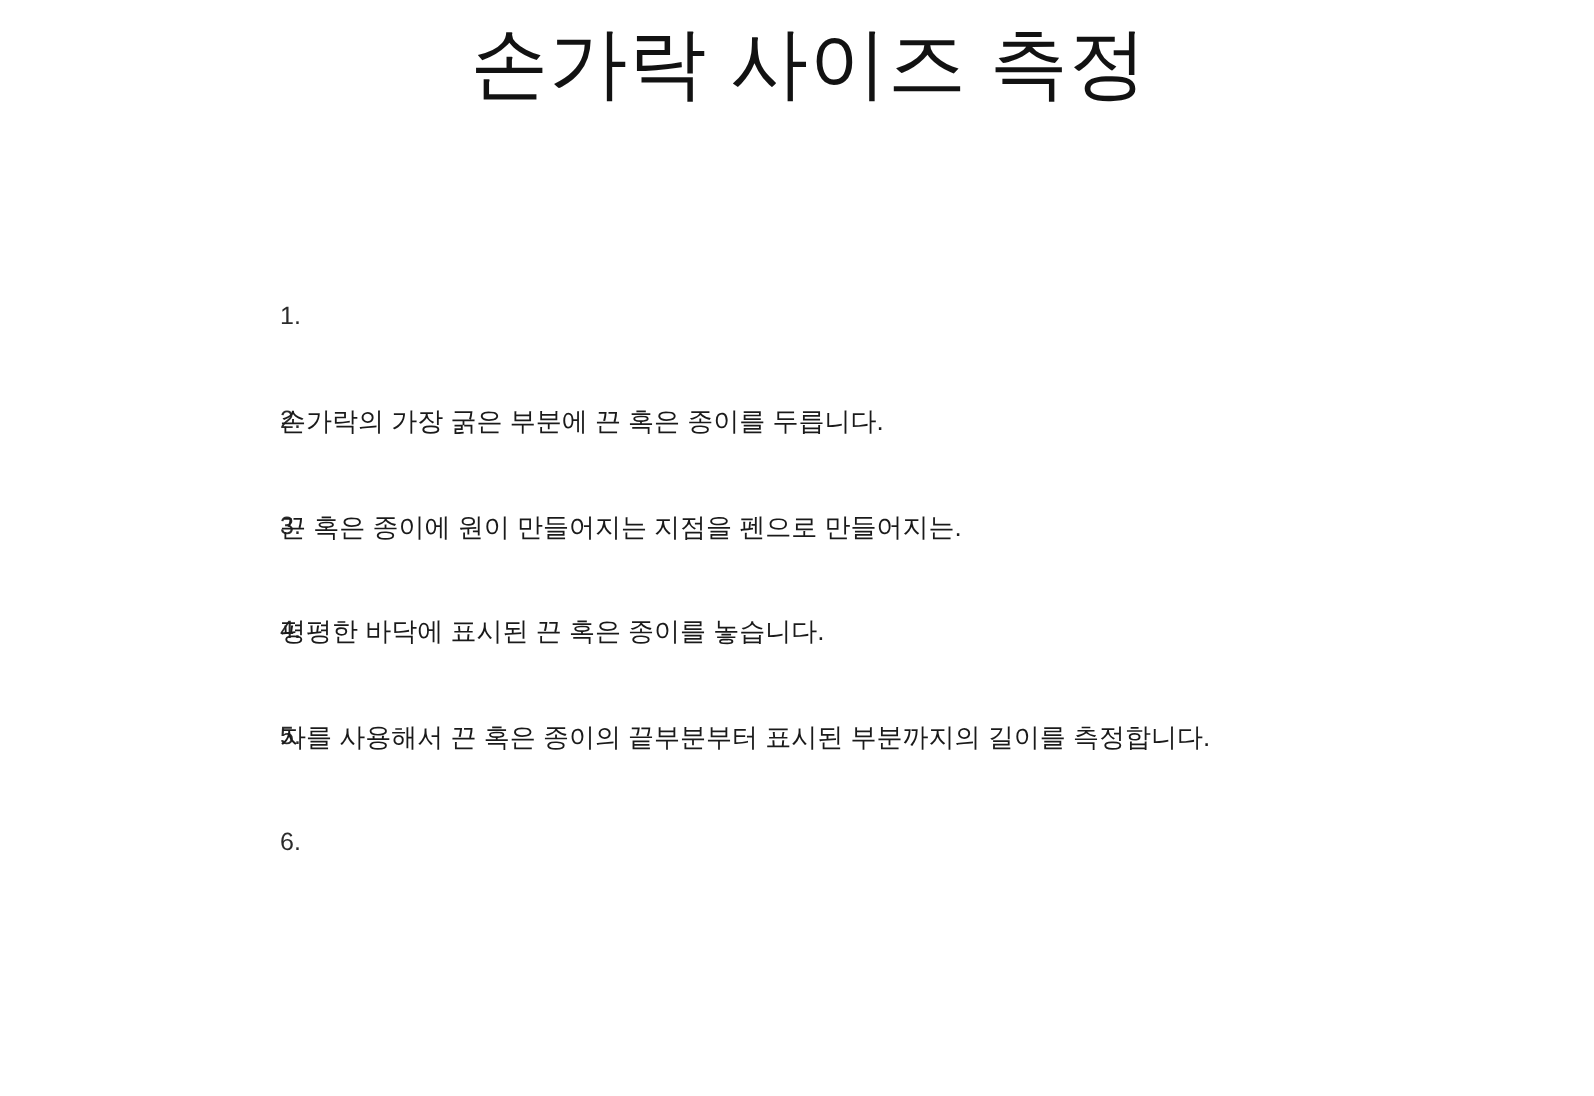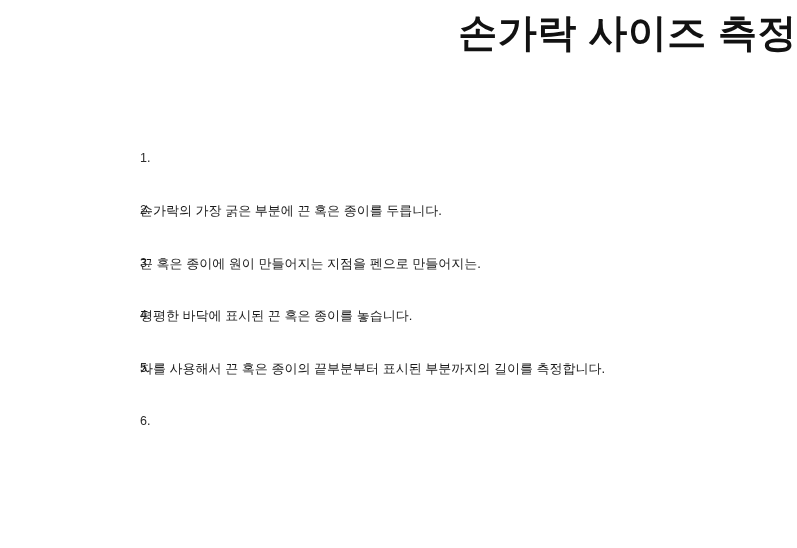--- a/index.html
+++ b/index.html
@@ -16,23 +16,23 @@
   }
   .page {
     position: relative;
     width: 797px;
     height: 548px;
     box-sizing: border-box;
   }
   .page-title {
     margin: 0;
     padding-top: 8px;
-    text-align: right;
+    text-align: center;
     font-size: 39px;
-    font-weight: 700;
+    font-weight: 400;
     letter-spacing: 0.5px;
     color: #121212;
     line-height: 1.3;
     padding-left: 12px;
   }
   .steps {
     margin: 0;
     padding: 0;
     list-style: none;
     position: absolute;

